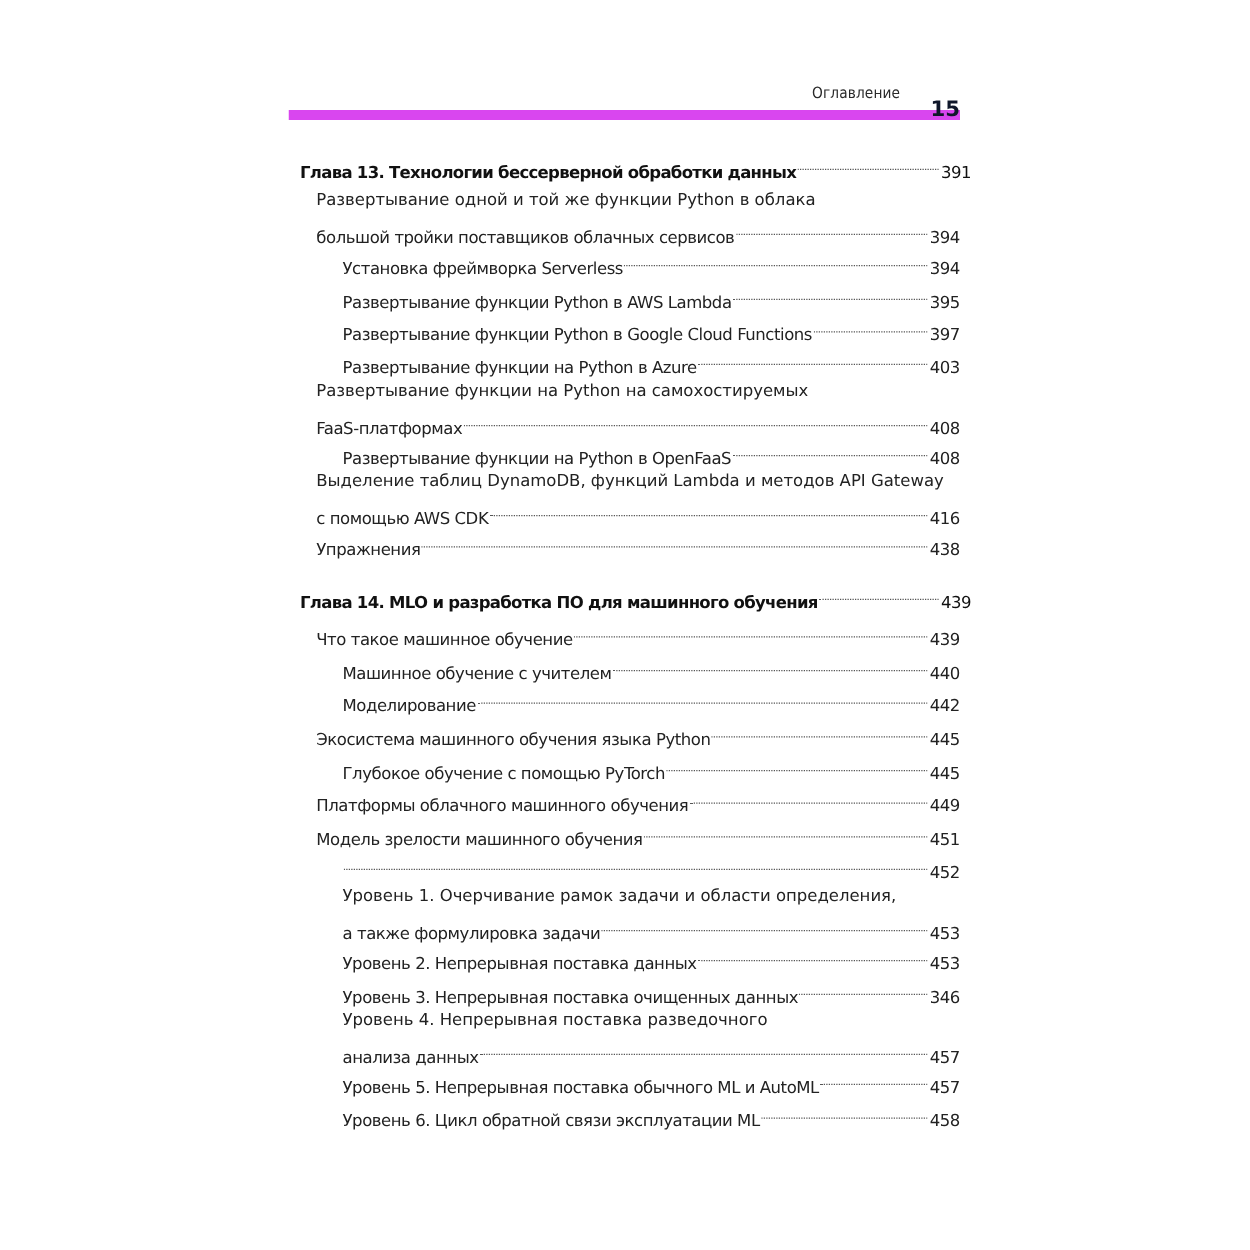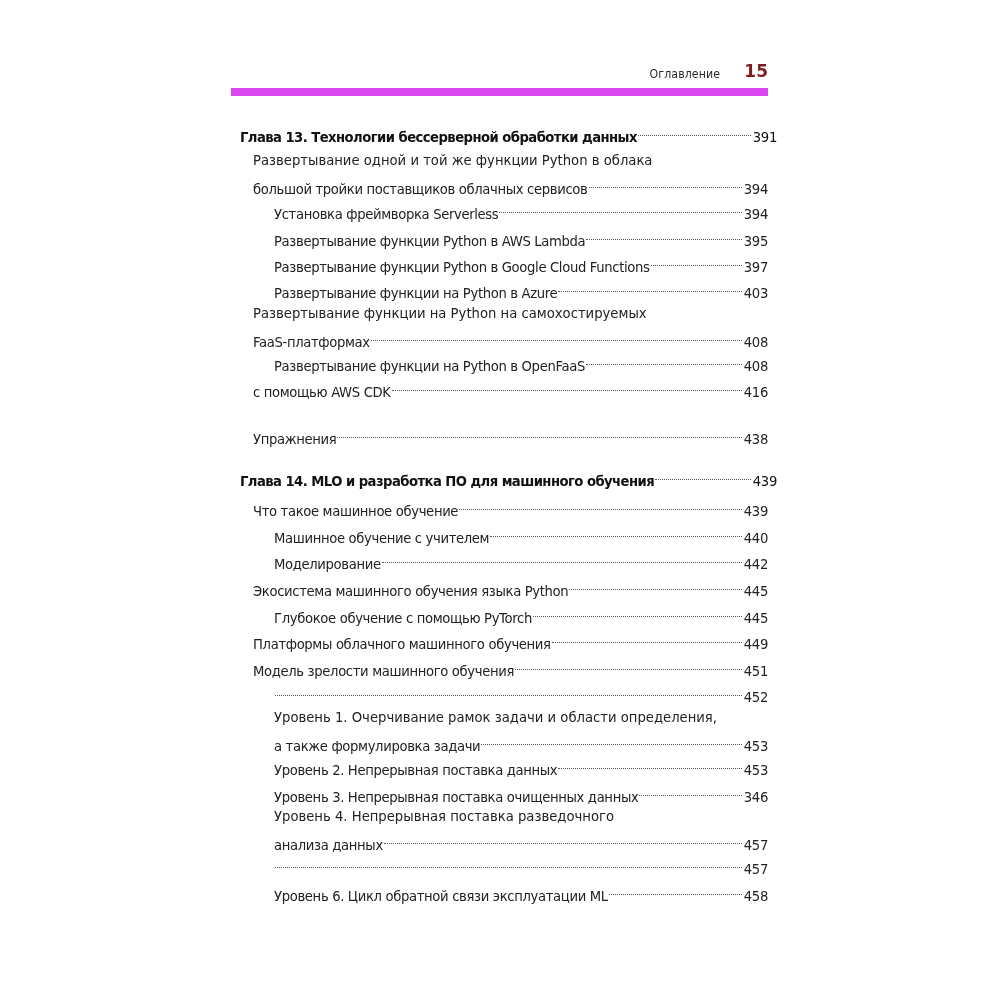--- a/index.html
+++ b/index.html
@@ -36,24 +36,24 @@
       top: 6px;
       font-size: 12.5px;
       color: #2a2a2a;
       transform: scaleX(0.88);
       transform-origin: right center;
       letter-spacing: 0.1px;
     }
     .running-head .folio {
       position: absolute;
       right: 0;
-      top: 1px;
+      top: 18px;
       font-size: 17px;
       font-weight: bold;
-      color: #7f1d1d;
+      color: #0f172a;
     }
 
     .toc {
       position: absolute;
       left: 0;
       top: 0;
       width: 537px;
     }
     .entry {
       position: absolute;
@@ -182,20 +182,21 @@
 
     <div class="entry lvl2" style="top:349px">
       <div class="row">
           <span class="title">Развертывание функции на Python в OpenFaaS</span>
           <span class="leader"></span>
           <span class="pg">408</span>
         </div>
     </div>
 
     <div class="entry lvl1" style="top:375px">
+      <span class="line1">Выделение таблиц DynamoDB, функций Lambda и методов API Gateway</span>
       <div class="row">
           <span class="title">с помощью AWS CDK</span>
           <span class="leader"></span>
           <span class="pg">416</span>
         </div>
     </div>
 
     <div class="entry lvl1" style="top:422px">
       <div class="row">
           <span class="title">Упражнения</span>
@@ -304,20 +305,21 @@
       <span class="line1">Уровень 4. Непрерывная поставка разведочного</span>
       <div class="row">
           <span class="title">анализа данных</span>
           <span class="leader"></span>
           <span class="pg">457</span>
         </div>
     </div>
 
     <div class="entry lvl2" style="top:852px">
       <div class="row">
+          <span class="title">Уровень 5. Непрерывная поставка обычного ML и AutoML</span>
           <span class="leader"></span>
           <span class="pg">457</span>
         </div>
     </div>
 
     <div class="entry lvl2" style="top:879px">
       <div class="row">
           <span class="title">Уровень 6. Цикл обратной связи эксплуатации ML</span>
           <span class="leader"></span>
           <span class="pg">458</span>

